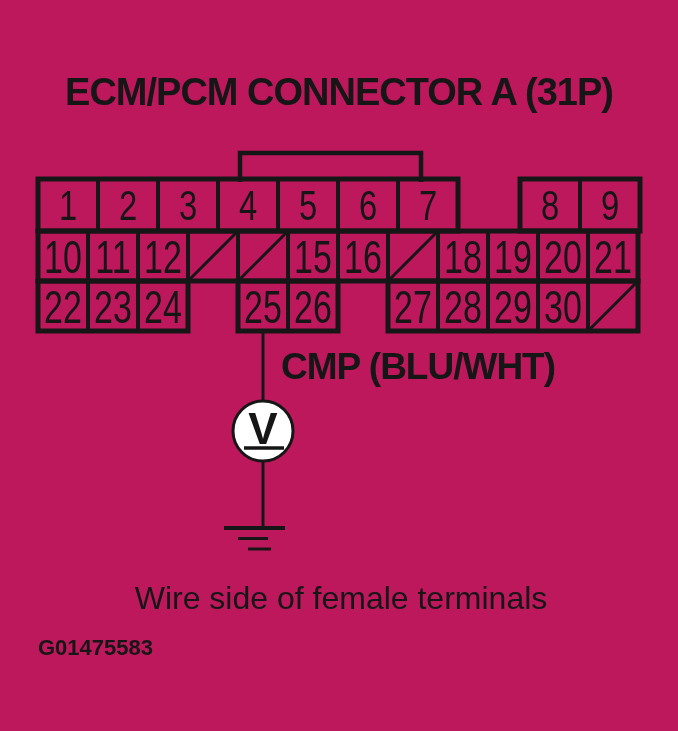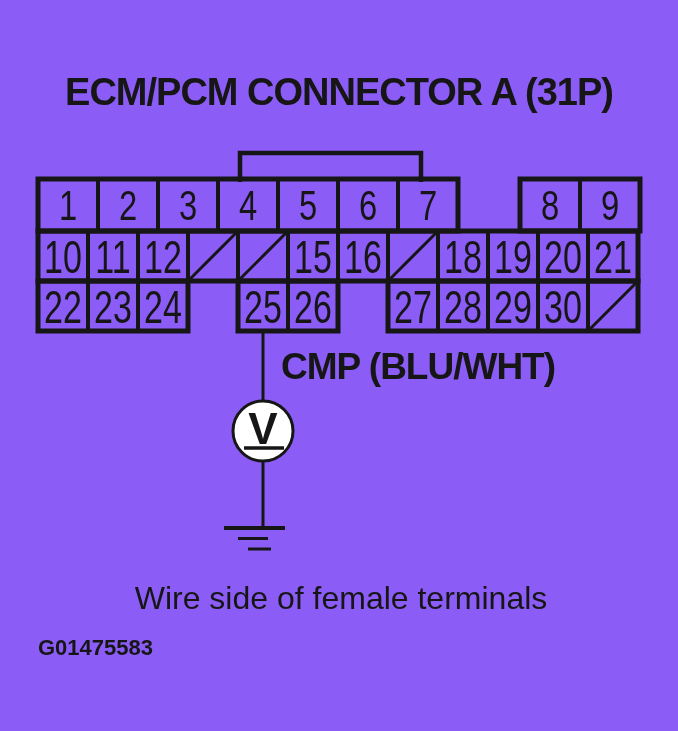--- a/index.html
+++ b/index.html
@@ -1,17 +1,17 @@
 <!DOCTYPE html>
 <html><head>
 <meta charset="utf-8">
 <style>
   html,body{margin:0;padding:0;background:#e8e8e8;}
   .page{
-    position:relative;width:678px;height:731px;background:#8b5cf6;
+    position:relative;width:678px;height:731px;background:#be185d;
     font-family:"Liberation Sans", sans-serif;overflow:hidden;
   }
   svg{position:absolute;left:0;top:0;}
   text{fill:#161616;}
   .title-text{font-family:"Liberation Sans",sans-serif;font-weight:bold;font-size:38px;letter-spacing:-1px;}
   .pin-r1{font-family:"Liberation Sans",sans-serif;font-size:42px;}
   .pin-r23{font-family:"Liberation Sans",sans-serif;font-size:46px;}
   .wire-label-text{font-family:"Liberation Sans",sans-serif;font-weight:bold;font-size:37px;letter-spacing:-1px;}
   .meter-v{font-family:"Liberation Sans",sans-serif;font-weight:bold;font-size:44px;}
   .caption-text{font-family:"Liberation Sans",sans-serif;font-size:32px;}

